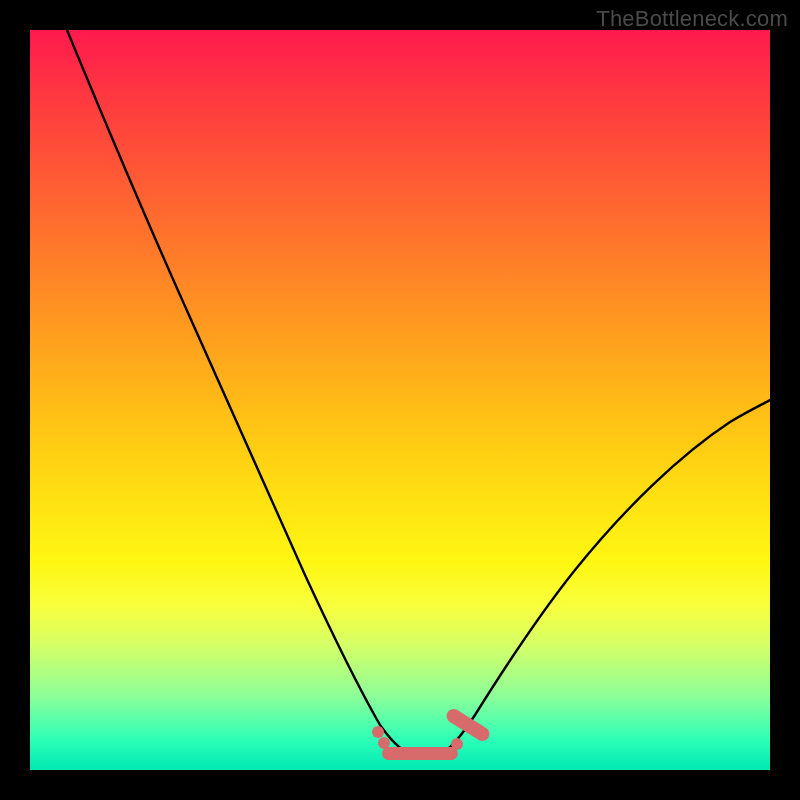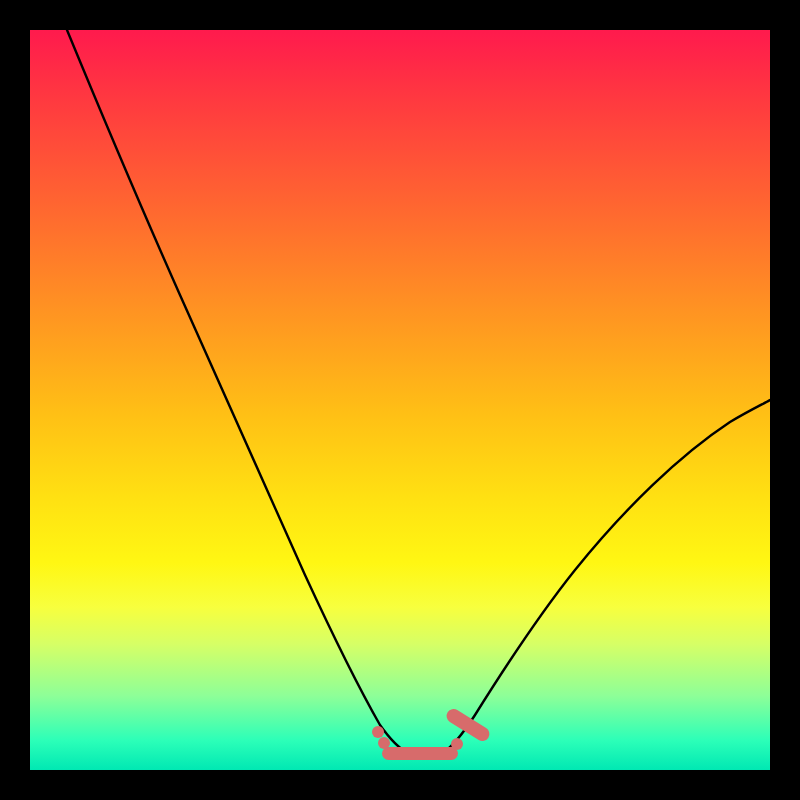--- a/index.html
+++ b/index.html
@@ -104,13 +104,14 @@
         <rect class="marker-rect" x="-7" y="-24" width="14" height="48" rx="7" ry="7"></rect>
       </g>
 
       <circle class="marker-dot" cx="348" cy="702" r="6"></circle>
       <circle class="marker-dot" cx="354" cy="713" r="6"></circle>
 
       <circle class="marker-dot" cx="427" cy="714" r="6"></circle>
     </svg>
   </div>
 
+  <div class="watermark">TheBottleneck.com</div>
 </div>
 
 </body></html>

